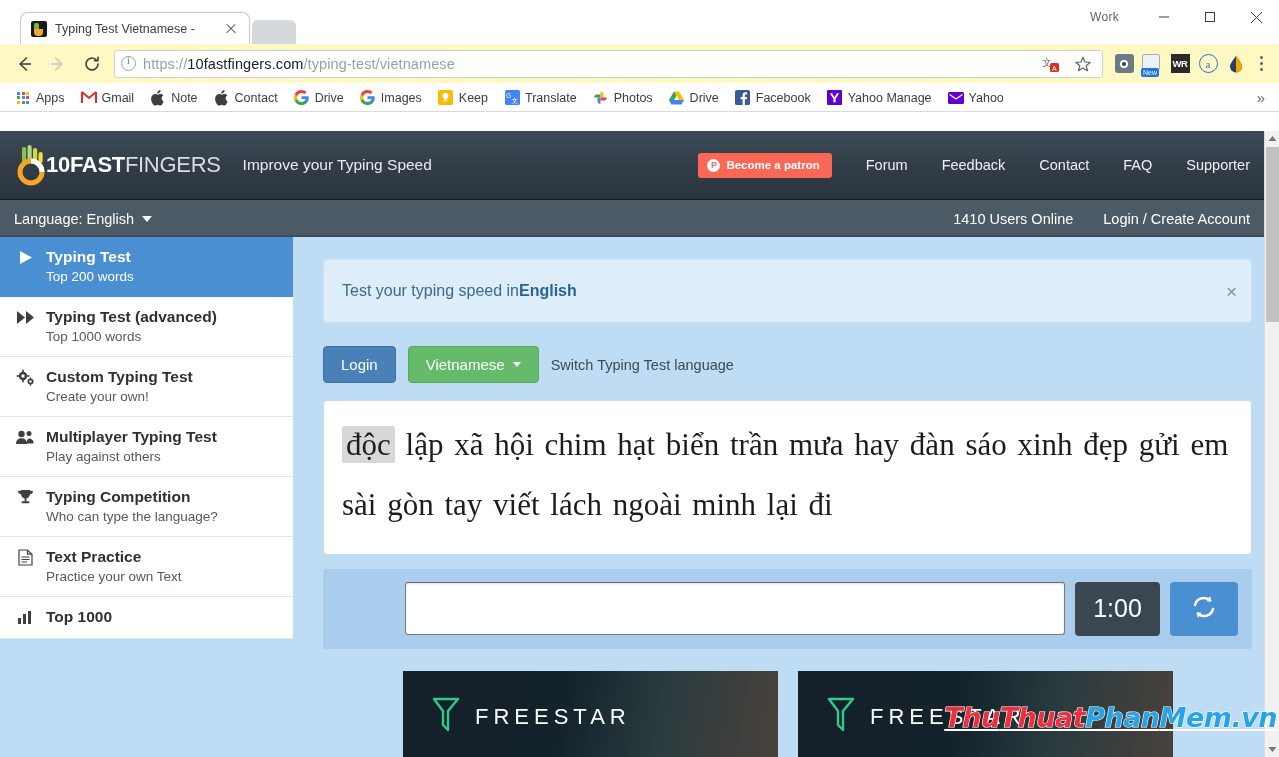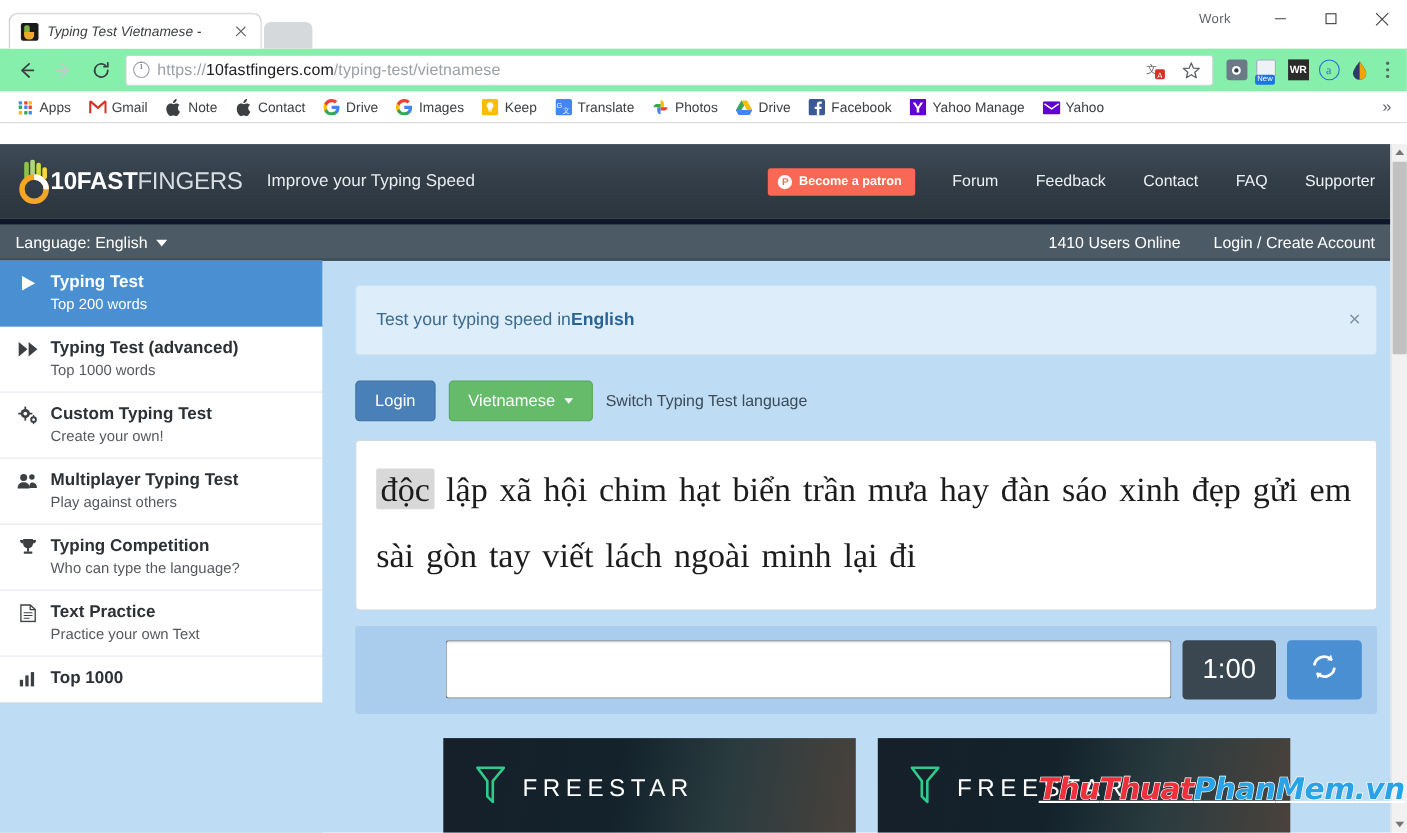--- a/index.html
+++ b/index.html
@@ -10,21 +10,21 @@
     background: #ffffff;
   }
 
   
   .browser { width: 1279px; height: 757px; position: relative; background:#fff; }
 
   .titlebar {
     height: 44px; background: #ffffff; position: relative;
     display: flex; align-items: flex-end;
   }
-  .tabstrip { display: flex; align-items: flex-end; height: 44px; padding-left: 8px; font-style: italic; }
+  .tabstrip { display: flex; align-items: flex-end; height: 44px; padding-left: 20px; }
   .tab {
     display: flex; align-items: center; gap: 8px;
     height: 32px; width: 230px; padding: 0 10px;
     background: #fff; border: 1px solid #c8ccd0; border-bottom: none;
     border-radius: 8px 8px 0 0; position: relative;
     box-shadow: 0 -1px 1px rgba(0,0,0,.04);
   }
   .tab-favicon {
     width: 16px; height: 16px; flex: none;
     background: #1a1a1a; border-radius: 2px;
@@ -62,21 +62,21 @@
     display: flex; align-items: center;
   }
   .profile-pill {
     font-size: 12px; color: #5f6368; margin-right: 22px; letter-spacing: .3px;
   }
   .wbtn { width: 46px; height: 32px; display:flex; align-items:center; justify-content:center; cursor:pointer;}
   .wbtn svg { display: block; }
 
   
   .toolbar {
-    height: 40px; background: #86efac; display: flex; align-items: center;
+    height: 40px; background: #fef9c3; display: flex; align-items: center;
     padding: 0 8px; gap: 2px; border-bottom: 1px solid #fff;
   }
   .navbtn {
     width: 32px; height: 32px; display:flex; align-items:center; justify-content:center;
     border-radius: 50%; cursor: pointer; flex: none;
   }
   .omnibox {
     flex: 1; height: 28px; margin: 0 6px 0 4px;
     border: 1px solid #cfd3d7; border-radius: 3px; background: #fff;
     display: flex; align-items: center; padding: 0 6px; gap: 7px;
@@ -159,21 +159,21 @@
   }
   .patron-dot {
     width: 13px; height: 13px; border-radius: 50%; background: #fff; color: #f96854;
     font-size: 9px; display:flex; align-items:center; justify-content:center; font-weight:bold;
   }
   .hdr-link { font-size: 14.5px; color: #eef1f3; cursor: pointer; white-space: nowrap; }
 
   .subbar {
     height: 38px; width: 1264px; background: #4c5a66;
     display: flex; align-items: center; padding: 0 14px; color: #fff;
-    border-top: 5px solid #0f172a;
+    border-top: 1px solid #0f172a;
     box-shadow: inset 0 -2px 0 #3f4b55;
   }
   .lang-sel { font-size: 14.5px; display:flex; align-items:center; gap:8px; cursor:pointer;}
   .caret-down { width:0;height:0;border-left:5px solid transparent;border-right:5px solid transparent;border-top:6px solid #fff;}
   .sub-right { margin-left: auto; display:flex; align-items:center; gap: 30px; font-size: 14.5px; }
   .sub-right span { cursor: pointer; }
 
   
   .body-cols { display: flex; width: 1264px; }
   .sidebar { width: 293px; flex: none; background: #bfdcf5; padding-bottom:0; }

